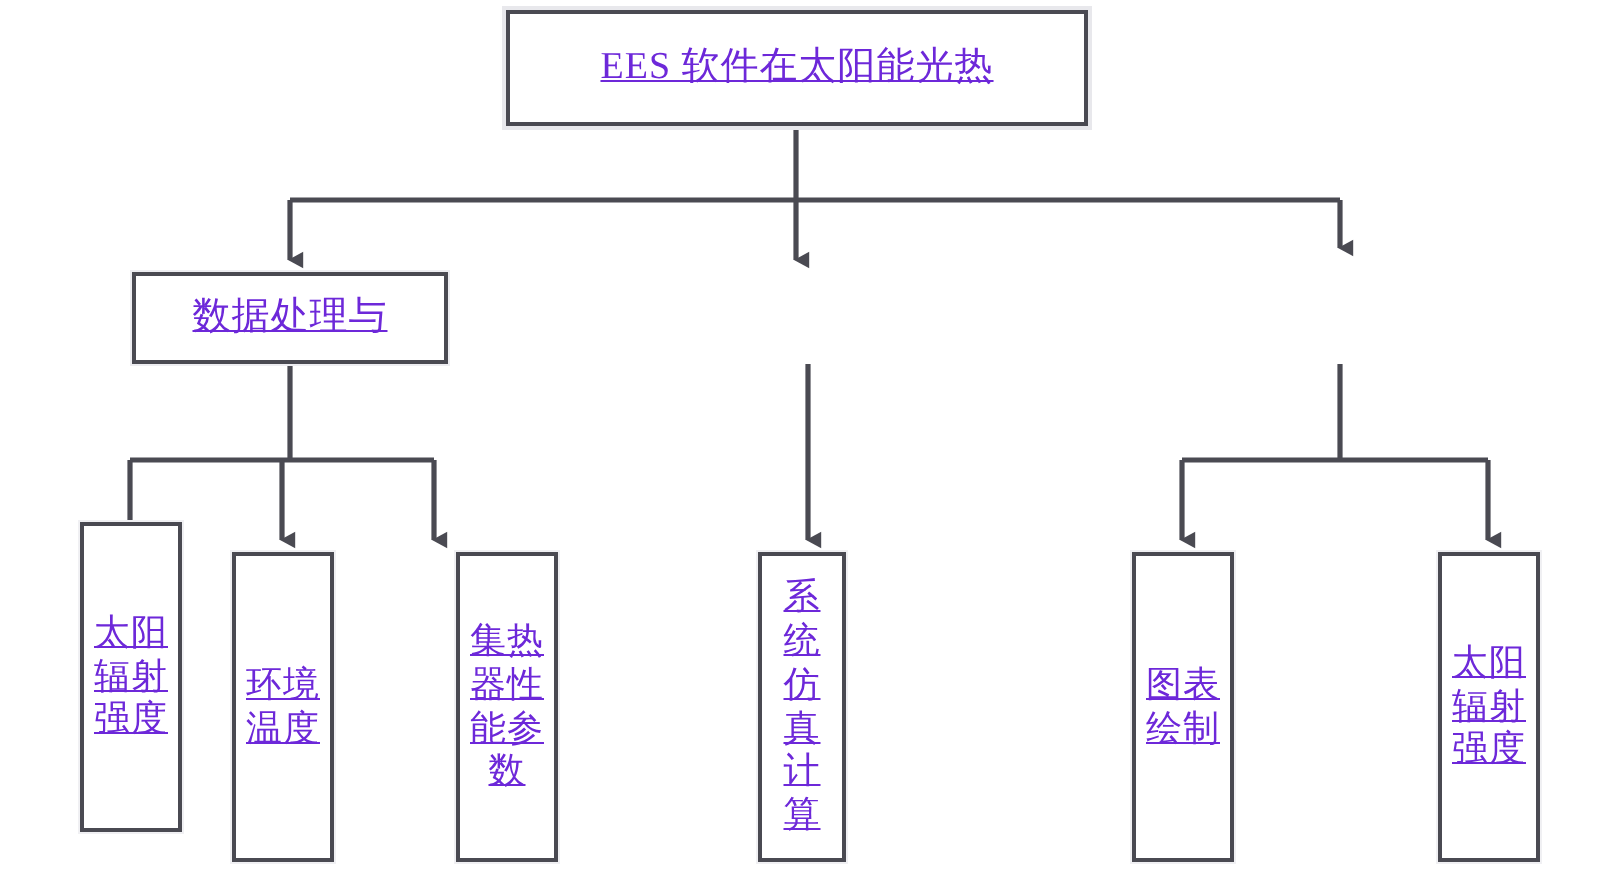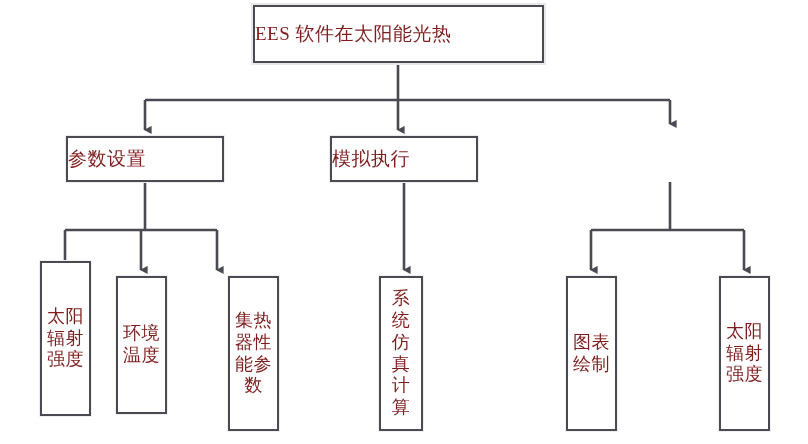--- a/index.html
+++ b/index.html
@@ -24,23 +24,25 @@
     width: 808px;
     height: 444px;
   }
   .node {
     position: absolute;
     box-sizing: border-box;
     background: #ffffff;
     border: 2px solid #4a4a52;
     display: flex;
     align-items: center;
+    justify-content: center;
     text-align: center;
-    color: #7f1d1d;
+    color: #6d28d9;
     z-index: 3;
+    text-decoration: underline;
   }
   .node .label {
     display: block;
     line-height: 1.22;
     letter-spacing: 0.5px;
   }
   
   .node.root {
     border: 2px solid #4a4a52;
     box-shadow: 0 0 0 2px #e8e8ec;
@@ -95,33 +97,30 @@
       <path d="M591,230 L591,270" marker-end="url(#arrowhead)"></path>
       <path d="M744,230 L744,270" marker-end="url(#arrowhead)"></path>
     </g>
   </svg>
 
   <div class="node root" style="left:253px; top:5px; width:291px; height:58px;">
     <span class="label"><span>EES 软件在太阳能光热</span><br></span>
   </div>
 
   <div class="node level1" style="left:66px; top:136px; width:158px; height:46px;">
-    <span class="label">参数设置</span>
+    <span class="label">数据处理与</span>
   </div>
 
-  <div class="node level1" style="left:330px; top:136px; width:148px; height:46px;">
-    <span class="label">模拟执行</span>
-  </div>
 
 
   <div class="node leaf" style="left:40px; top:261px; width:51px; height:155px;">
     <span class="label">太阳辐射强度</span>
   </div>
 
-  <div class="node leaf" style="left:116px; top:276px; width:51px; height:138px;">
+  <div class="node leaf" style="left:116px; top:276px; width:51px; height:155px;">
     <span class="label">环境温度</span>
   </div>
 
   <div class="node leaf" style="left:192px; top:276px; width:51px; height:155px;margin-left:36px;">
     <span class="label">集热器性能参数</span>
   </div>
 
   <div class="node leaf" style="left:379px; top:276px; width:44px; height:155px;">
     <span class="label">系统仿真计算</span>
   </div>

